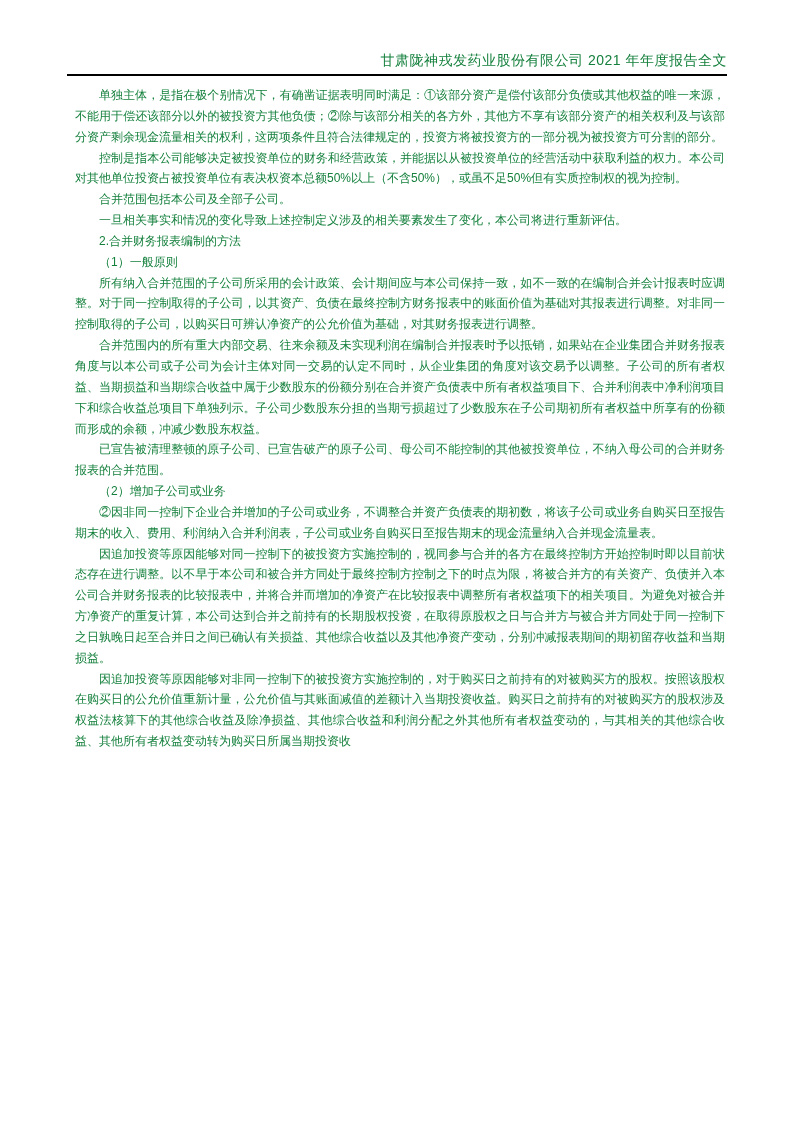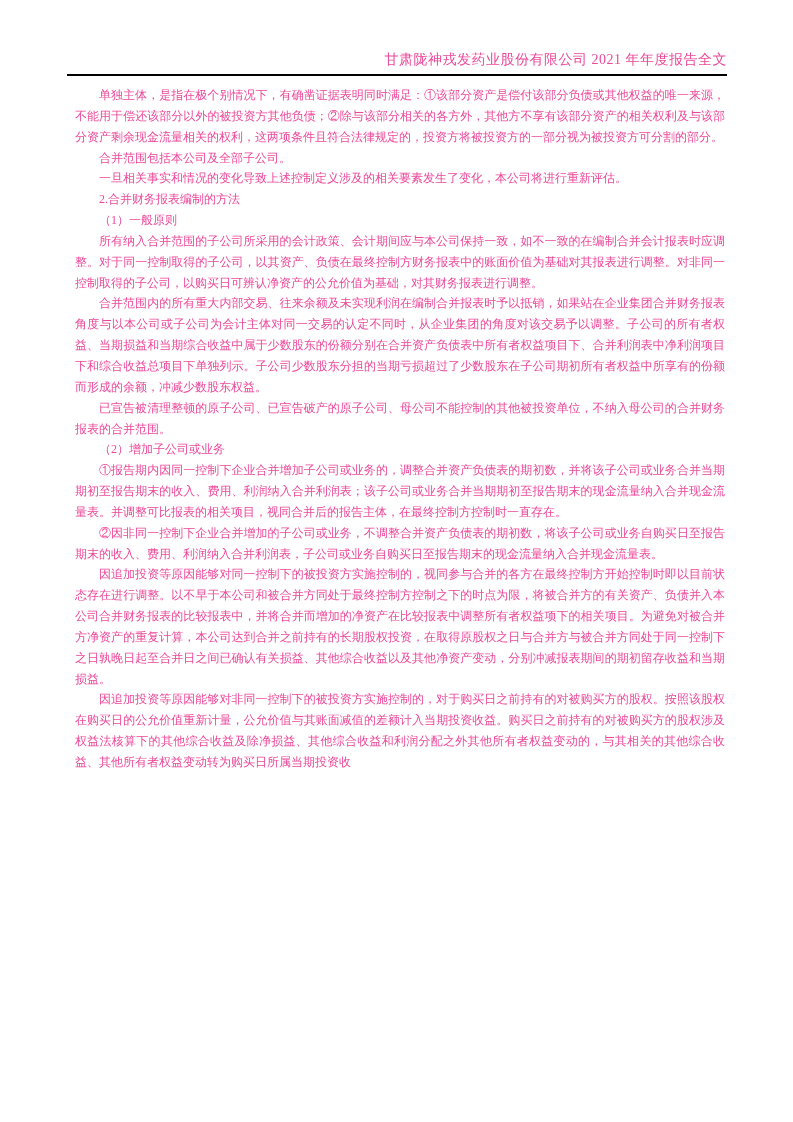--- a/index.html
+++ b/index.html
@@ -5,22 +5,22 @@
   html, body {
     margin: 0;
     padding: 0;
     background: #ffffff;
   }
   .page {
     position: relative;
     width: 793px;
     height: 1122px;
     background: #ffffff;
-    color: #ec4899;
-    font-family: Liberation Serif, serif;
+    color: #15803d;
+    font-family: Liberation Sans, sans-serif;
     overflow: hidden;
   }
   .header {
     position: absolute;
     left: 67px;
     top: 50px;
     width: 660px;
     text-align: right;
     font-size: 14px;
     line-height: 20px;
@@ -58,28 +58,28 @@
 <body>
 
 <div class="page">
 
   <div class="header">
     <span>甘肃陇神戎发药业股份有限公司 2021 年年度报告全文</span>
   </div>
 
   <div class="content">
     <p>单独主体，是指在极个别情况下，有确凿证据表明同时满足：①该部分资产是偿付该部分负债或其他权益的唯一来源，不能用于偿还该部分以外的被投资方其他负债；②除与该部分相关的各方外，其他方不享有该部分资产的相关权利及与该部分资产剩余现金流量相关的权利，这两项条件且符合法律规定的，投资方将被投资方的一部分视为被投资方可分割的部分。</p>
+    <p>控制是指本公司能够决定被投资单位的财务和经营政策，并能据以从被投资单位的经营活动中获取利益的权力。本公司对其他单位投资占被投资单位有表决权资本总额50%以上（不含50%），或虽不足50%但有实质控制权的视为控制。</p>
     <p>合并范围包括本公司及全部子公司。</p>
     <p>一旦相关事实和情况的变化导致上述控制定义涉及的相关要素发生了变化，本公司将进行重新评估。</p>
     <p>2.合并财务报表编制的方法</p>
     <p>（1）一般原则</p>
     <p>所有纳入合并范围的子公司所采用的会计政策、会计期间应与本公司保持一致，如不一致的在编制合并会计报表时应调整。对于同一控制取得的子公司，以其资产、负债在最终控制方财务报表中的账面价值为基础对其报表进行调整。对非同一控制取得的子公司，以购买日可辨认净资产的公允价值为基础，对其财务报表进行调整。</p>
     <p>合并范围内的所有重大内部交易、往来余额及未实现利润在编制合并报表时予以抵销，如果站在企业集团合并财务报表角度与以本公司或子公司为会计主体对同一交易的认定不同时，从企业集团的角度对该交易予以调整。子公司的所有者权益、当期损益和当期综合收益中属于少数股东的份额分别在合并资产负债表中所有者权益项目下、合并利润表中净利润项目下和综合收益总项目下单独列示。子公司少数股东分担的当期亏损超过了少数股东在子公司期初所有者权益中所享有的份额而形成的余额，冲减少数股东权益。</p>
     <p>已宣告被清理整顿的原子公司、已宣告破产的原子公司、母公司不能控制的其他被投资单位，不纳入母公司的合并财务报表的合并范围。</p>
     <p>（2）增加子公司或业务</p>
-    <p>①报告期内因同一控制下企业合并增加子公司或业务的，调整合并资产负债表的期初数，并将该子公司或业务合并当期期初至报告期末的收入、费用、利润纳入合并利润表；该子公司或业务合并当期期初至报告期末的现金流量纳入合并现金流量表。并调整可比报表的相关项目，视同合并后的报告主体，在最终控制方控制时一直存在。</p>
     <p>②因非同一控制下企业合并增加的子公司或业务，不调整合并资产负债表的期初数，将该子公司或业务自购买日至报告期末的收入、费用、利润纳入合并利润表，子公司或业务自购买日至报告期末的现金流量纳入合并现金流量表。</p>
     <p>因追加投资等原因能够对同一控制下的被投资方实施控制的，视同参与合并的各方在最终控制方开始控制时即以目前状态存在进行调整。以不早于本公司和被合并方同处于最终控制方控制之下的时点为限，将被合并方的有关资产、负债并入本公司合并财务报表的比较报表中，并将合并而增加的净资产在比较报表中调整所有者权益项下的相关项目。为避免对被合并方净资产的重复计算，本公司达到合并之前持有的长期股权投资，在取得原股权之日与合并方与被合并方同处于同一控制下之日孰晚日起至合并日之间已确认有关损益、其他综合收益以及其他净资产变动，分别冲减报表期间的期初留存收益和当期损益。</p>
     <p>因追加投资等原因能够对非同一控制下的被投资方实施控制的，对于购买日之前持有的对被购买方的股权。按照该股权在购买日的公允价值重新计量，公允价值与其账面减值的差额计入当期投资收益。购买日之前持有的对被购买方的股权涉及权益法核算下的其他综合收益及除净损益、其他综合收益和利润分配之外其他所有者权益变动的，与其相关的其他综合收益、其他所有者权益变动转为购买日所属当期投资收</p>
   </div>
 
 
 </div>
 
 </body></html>

